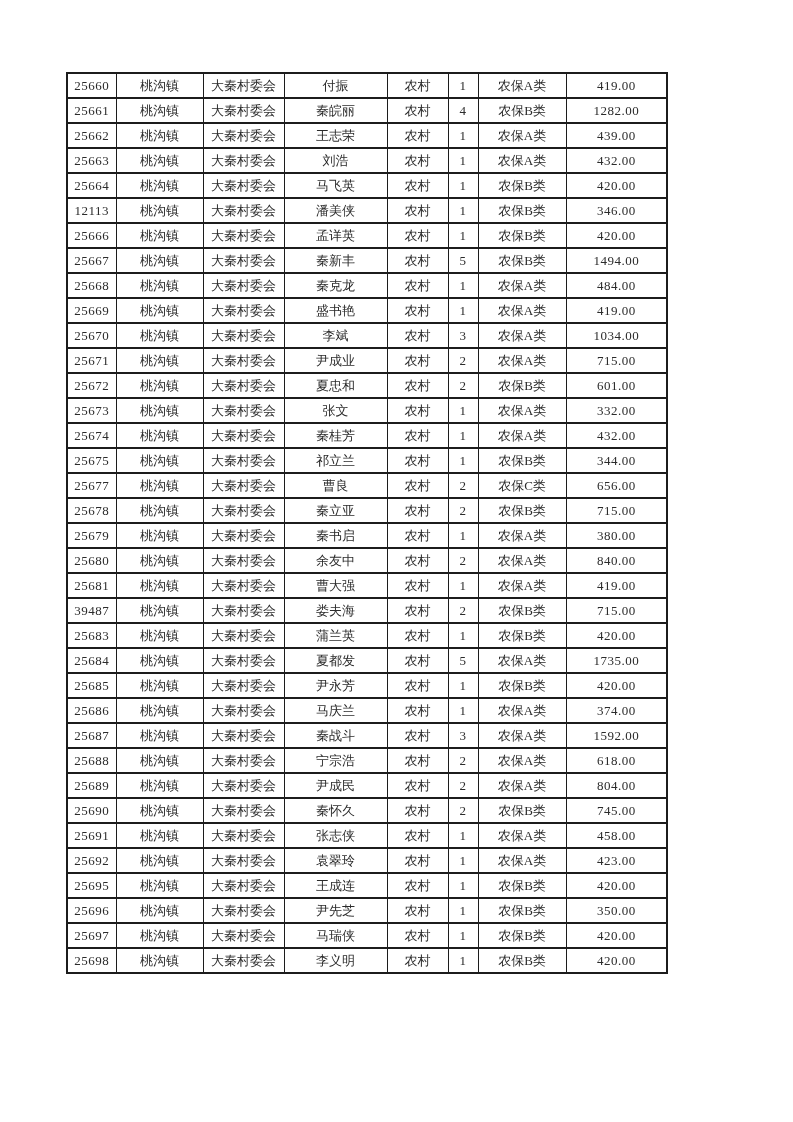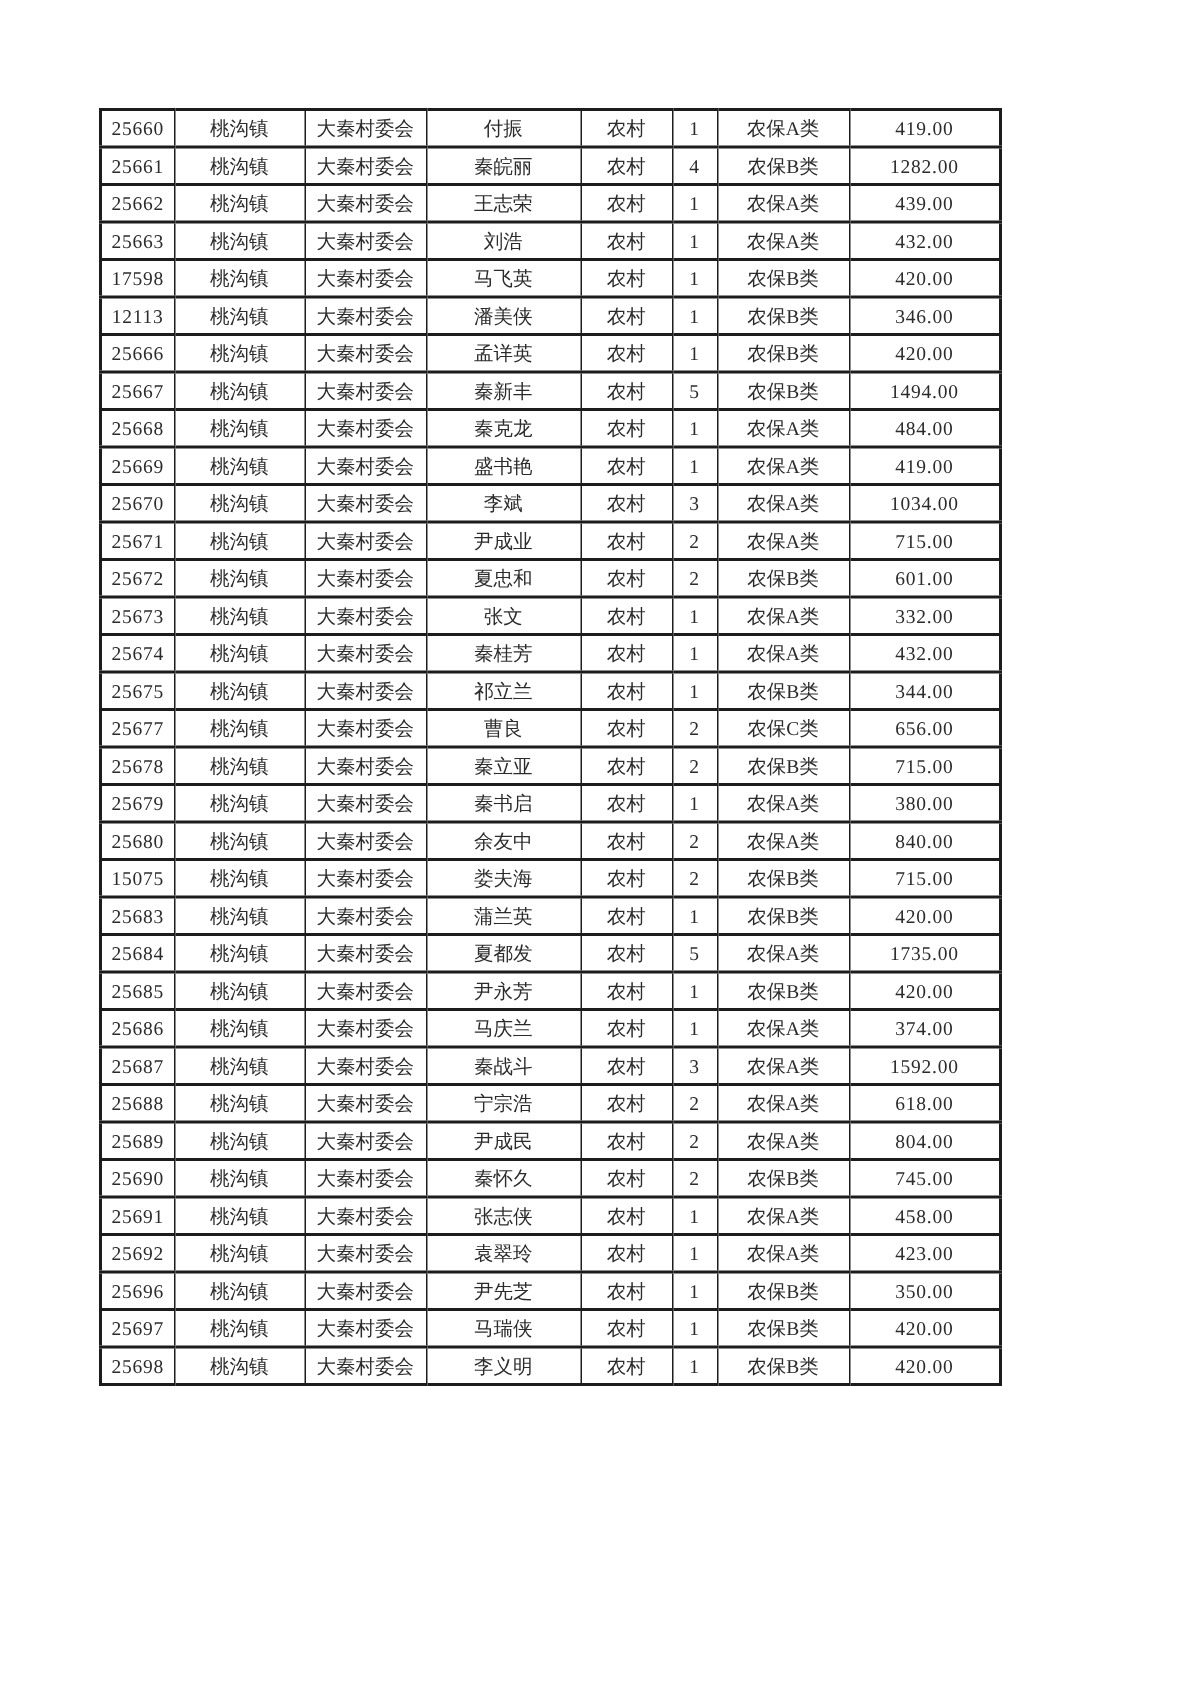--- a/index.html
+++ b/index.html
@@ -106,21 +106,21 @@
     <td class="num">25663</td>
     <td>桃沟镇</td>
     <td>大秦村委会</td>
     <td>刘浩</td>
     <td>农村</td>
     <td class="num">1</td>
     <td>农保A类</td>
     <td class="num">432.00</td>
   </tr>
           <tr>
-    <td class="num">17598</td>
+    <td class="num">25664</td>
     <td>桃沟镇</td>
     <td>大秦村委会</td>
     <td>马飞英</td>
     <td>农村</td>
     <td class="num">1</td>
     <td>农保B类</td>
     <td class="num">420.00</td>
   </tr>
           <tr>
     <td class="num">12113</td>
@@ -266,21 +266,31 @@
     <td class="num">25680</td>
     <td>桃沟镇</td>
     <td>大秦村委会</td>
     <td>余友中</td>
     <td>农村</td>
     <td class="num">2</td>
     <td>农保A类</td>
     <td class="num">840.00</td>
   </tr>
           <tr>
-    <td class="num">15075</td>
+    <td class="num">25681</td>
+    <td>桃沟镇</td>
+    <td>大秦村委会</td>
+    <td>曹大强</td>
+    <td>农村</td>
+    <td class="num">1</td>
+    <td>农保A类</td>
+    <td class="num">419.00</td>
+  </tr>
+          <tr>
+    <td class="num">39487</td>
     <td>桃沟镇</td>
     <td>大秦村委会</td>
     <td>娄夫海</td>
     <td>农村</td>
     <td class="num">2</td>
     <td>农保B类</td>
     <td class="num">715.00</td>
   </tr>
           <tr>
     <td class="num">25683</td>
@@ -374,20 +384,30 @@
   </tr>
           <tr>
     <td class="num">25692</td>
     <td>桃沟镇</td>
     <td>大秦村委会</td>
     <td>袁翠玲</td>
     <td>农村</td>
     <td class="num">1</td>
     <td>农保A类</td>
     <td class="num">423.00</td>
+  </tr>
+          <tr>
+    <td class="num">25695</td>
+    <td>桃沟镇</td>
+    <td>大秦村委会</td>
+    <td>王成连</td>
+    <td>农村</td>
+    <td class="num">1</td>
+    <td>农保B类</td>
+    <td class="num">420.00</td>
   </tr>
           <tr>
     <td class="num">25696</td>
     <td>桃沟镇</td>
     <td>大秦村委会</td>
     <td>尹先芝</td>
     <td>农村</td>
     <td class="num">1</td>
     <td>农保B类</td>
     <td class="num">350.00</td>

